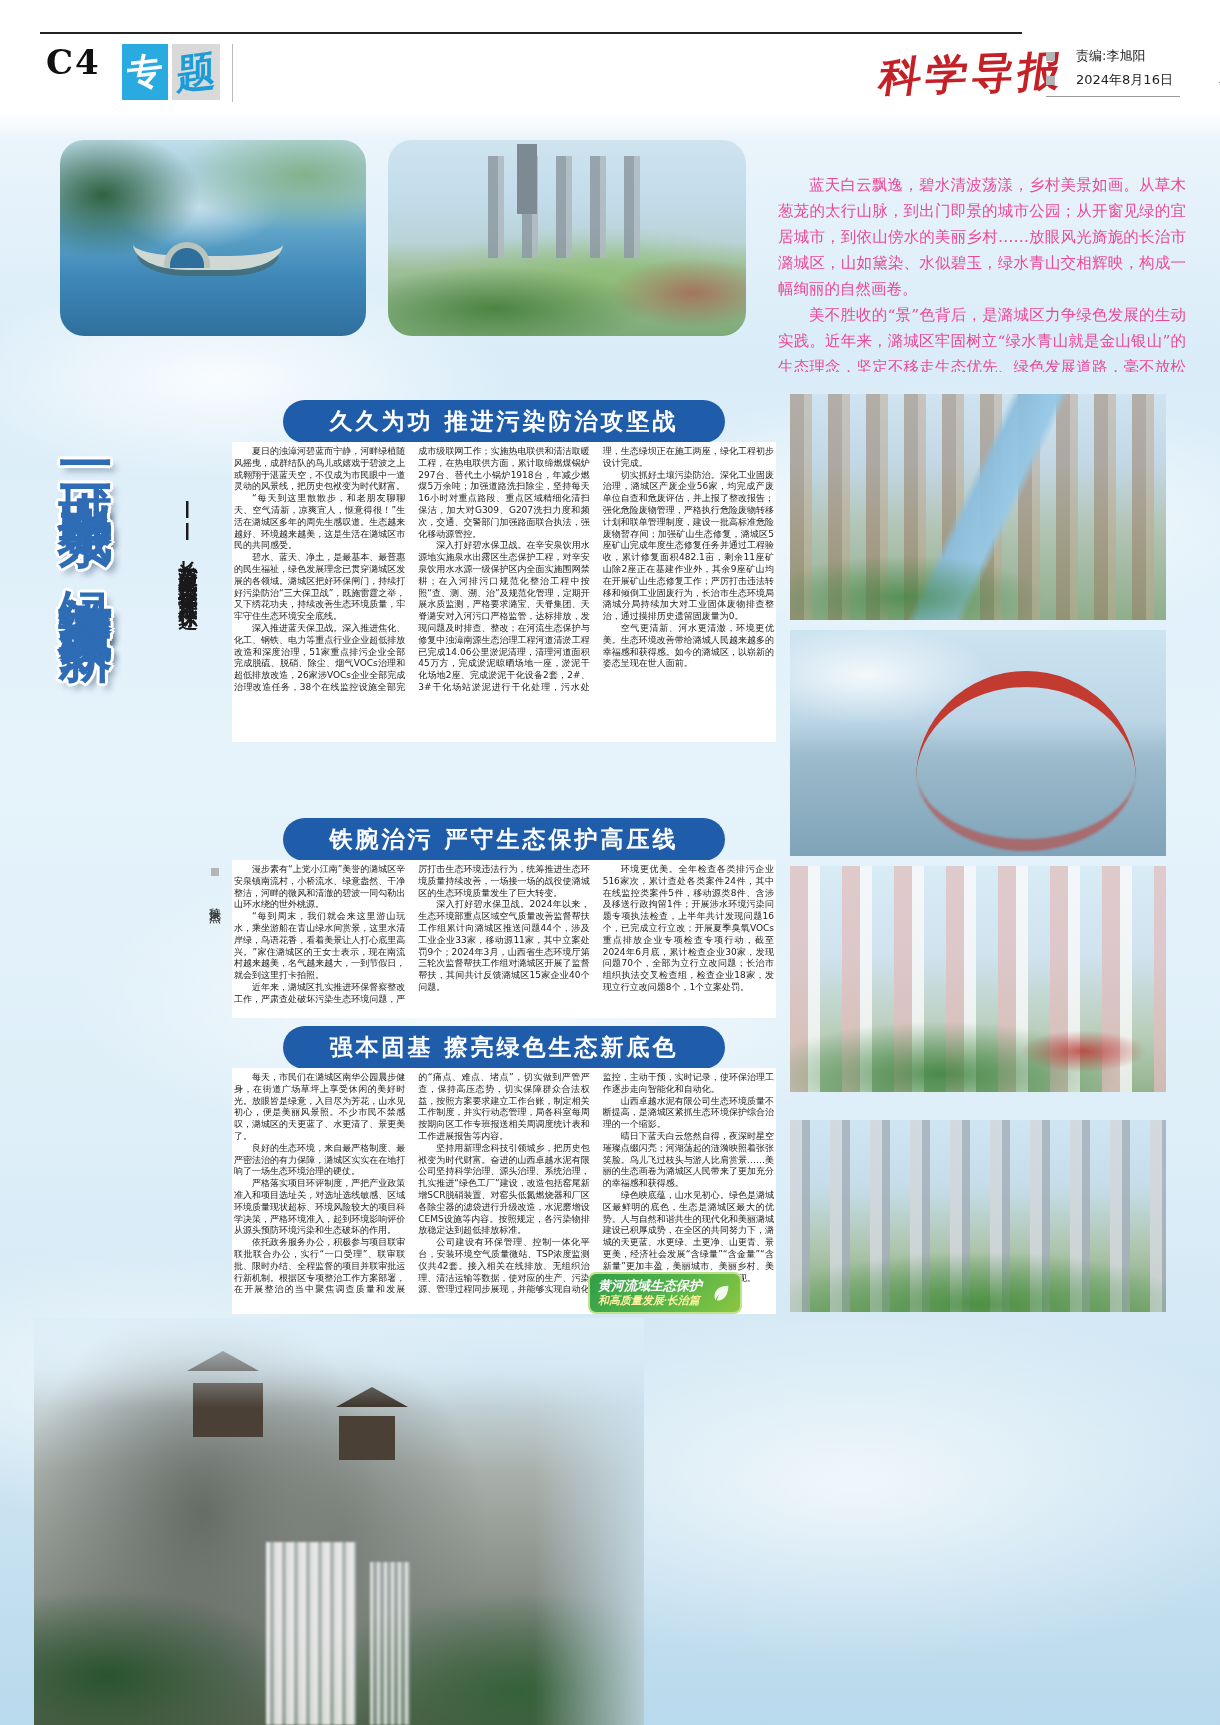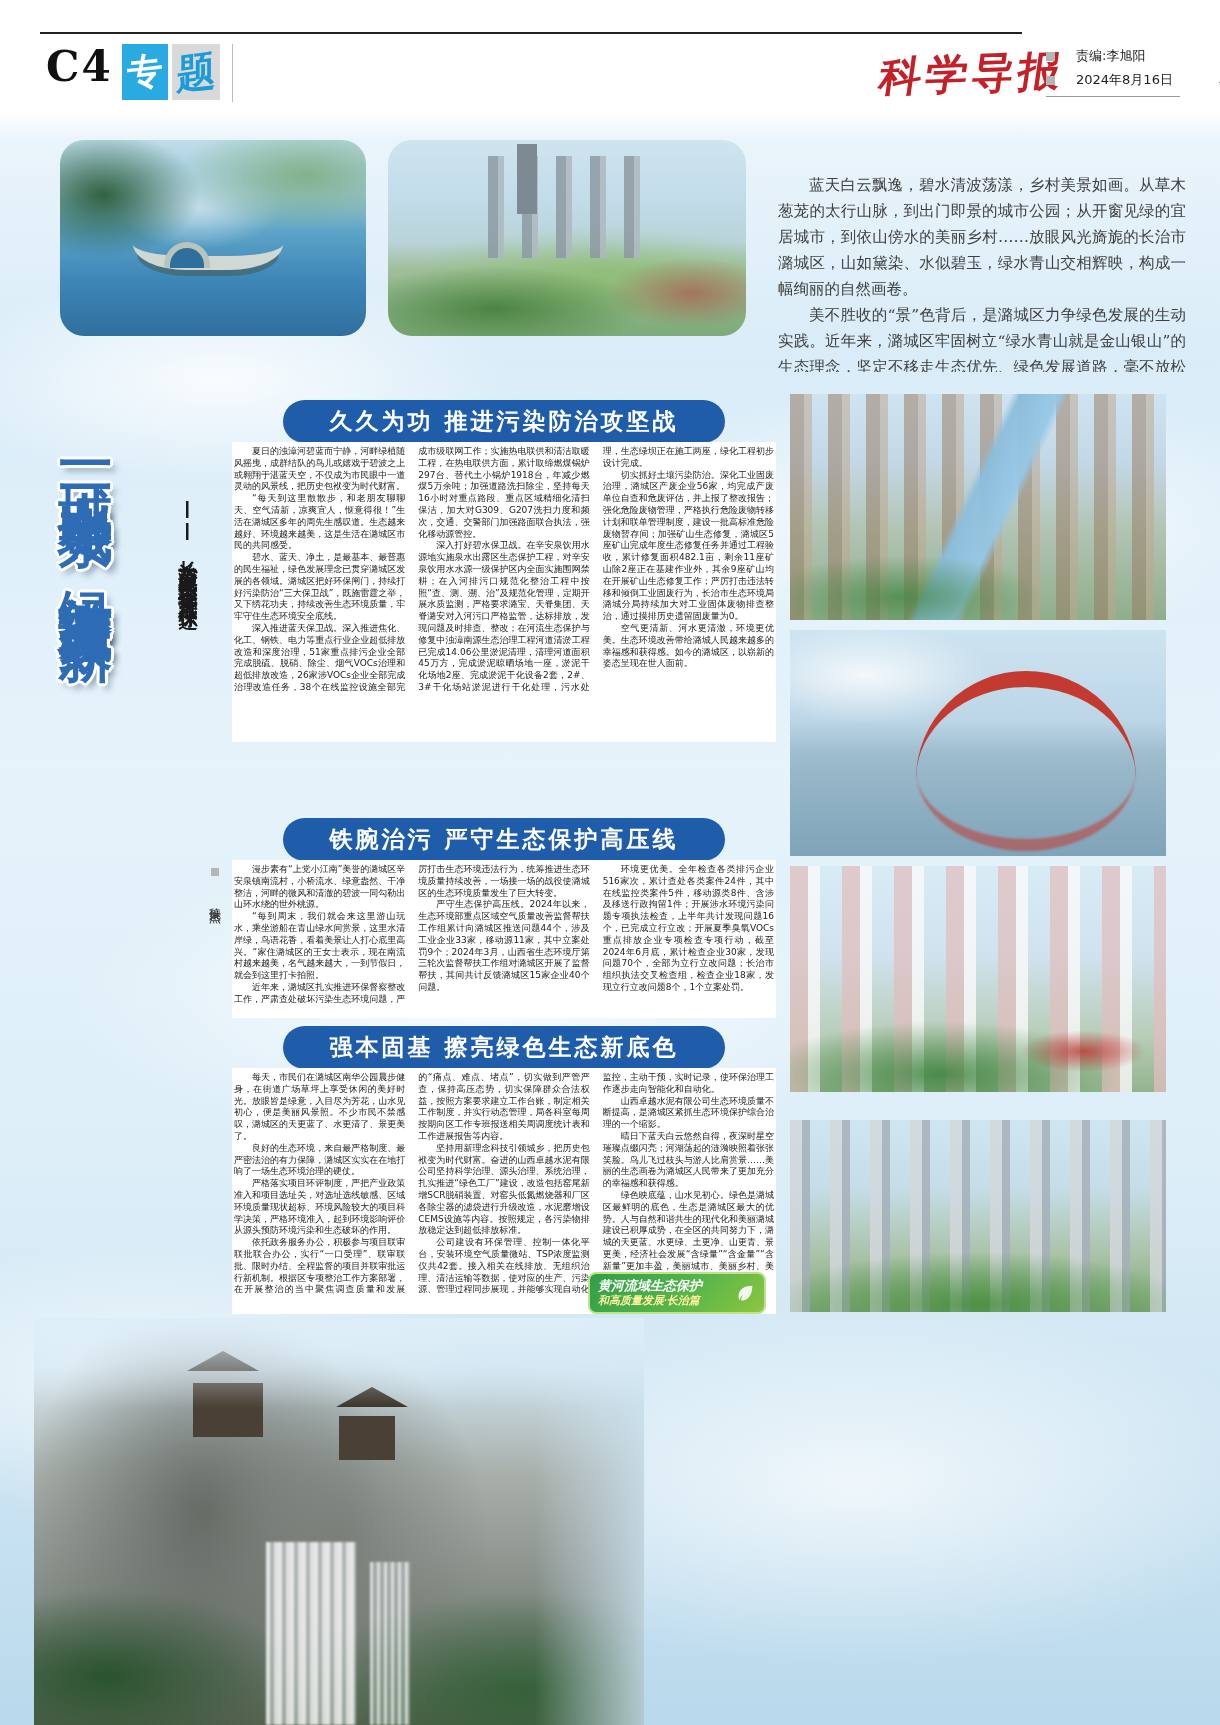--- a/index.html
+++ b/index.html
@@ -13,21 +13,21 @@
   .sky::before{content:"";position:absolute;inset:0;
        background:
          radial-gradient(420px 150px at 18% 22%, rgba(255,255,255,.85), transparent 70%),
          radial-gradient(520px 190px at 78% 30%, rgba(255,255,255,.8), transparent 70%),
          radial-gradient(600px 220px at 40% 58%, rgba(255,255,255,.75), transparent 70%),
          radial-gradient(640px 260px at 70% 86%, rgba(255,255,255,.7), transparent 70%),
          radial-gradient(500px 200px at 12% 80%, rgba(255,255,255,.65), transparent 70%);}
   
   .toprule{position:absolute;left:40px;top:32px;width:982px;height:2px;background:#222;}
   .edition{position:absolute;left:46px;top:42px;font-family:"DejaVu Serif",serif;
-           font-size:42px;font-weight:bold;color:#111;letter-spacing:2px;}
+           font-size:34px;font-weight:bold;color:#111;letter-spacing:2px;}
   .logo{position:absolute;left:122px;top:44px;display:flex;gap:4px;align-items:flex-start;}
   .logo .sq1{width:46px;height:56px;background:#29abe2;color:#fff;font-size:36px;font-weight:900;
              display:flex;align-items:center;justify-content:center;transform:none;}
   .logo .sq1 span{display:block;transform:rotate(-6deg) skewX(-4deg);}
   .logo .sq2{width:48px;height:56px;background:#d9d9d9;color:#1b9cd8;font-size:40px;font-weight:900;
              display:flex;align-items:center;justify-content:center;font-family:"DejaVu Serif",serif;}
   .logo .sq2 span{display:block;transform:rotate(-8deg) skewX(-8deg);}
   .logo-divider{position:absolute;left:232px;top:44px;width:1px;height:58px;background:#bbb;}
   .masthead{position:absolute;left:880px;top:46px;font-family:"DejaVu Serif",serif;
             color:#c32127;font-size:42px;font-weight:bold;letter-spacing:4px;
@@ -54,21 +54,21 @@
       radial-gradient(120px 50px at 85% 78%, rgba(180,60,60,.55), transparent 70%),
       radial-gradient(220px 60px at 30% 86%, rgba(60,120,50,.8), transparent 70%),
       radial-gradient(260px 70px at 60% 70%, rgba(140,190,110,.75), transparent 72%),
       linear-gradient(180deg,#cfe4ef 0%,#c2dcEA 30%,#b9d3d8 52%,#9fbf9a 66%,#7dab77 100%);}
   .ph-ind .stacks{position:absolute;left:28%;top:8%;width:46%;height:52%;
       background:repeating-linear-gradient(90deg,#8d99a2 0 10px,#aeb8bf 10px 16px,transparent 16px 34px);
       opacity:.85;}
   .ph-ind .tower{position:absolute;left:36%;top:2%;width:20px;height:70px;background:#7d8a94;}
   
   .intro{position:absolute;left:778px;top:172px;width:408px;height:200px;
-         font-family:"DejaVu Serif",serif;font-size:15.5px;line-height:26px;color:#404040;
+         font-family:"DejaVu Serif",serif;font-size:15.5px;line-height:26px;color:#ec4899;
          text-align:justify;overflow:hidden;}
   .intro p{margin:0;text-indent:2em;}
   
   .vtitle{position:absolute;left:56px;top:436px;height:900px;writing-mode:vertical-rl;
           text-orientation:upright;font-size:54px;font-weight:900;color:#2e6cb5;
           letter-spacing:6px;line-height:1.1;
           text-shadow:-2px -2px 0 #fff,2px -2px 0 #fff,-2px 2px 0 #fff,2px 2px 0 #fff,
                       0 -3px 0 #fff,0 3px 0 #fff,-3px 0 0 #fff,3px 0 0 #fff,5px 6px 6px rgba(60,80,110,.45);}
   .vsub{position:absolute;left:176px;top:500px;height:660px;writing-mode:vertical-rl;
         text-orientation:mixed;font-size:19px;color:#1a1a1a;letter-spacing:3px;font-weight:600;}
@@ -80,21 +80,21 @@
   .pill{background:#1f5dab;color:#fff;font-size:23px;font-weight:bold;letter-spacing:3px;
         padding:6px 46px;border-radius:22px;white-space:nowrap;}
   .coltext{position:absolute;left:232px;width:544px;background:#fff;
            column-count:3;column-gap:13px;font-size:9px;line-height:11.8px;color:#222;
            text-align:justify;overflow:hidden;padding:4px 2px;}
   .coltext p{margin:0;text-indent:2em;}
   .s1wrap{top:400px;} .s1txt{top:442px;height:300px;}
   .s2wrap{top:818px;} .s2txt{top:860px;height:158px;}
   .s3wrap{top:1026px;} .s3txt{top:1068px;height:246px;}
   
-  .badge{position:absolute;left:588px;top:1272px;width:178px;height:42px;border-radius:8px;
+  .badge{position:absolute;left:588px;top:1272px;width:154px;height:42px;border-radius:8px;
          background:linear-gradient(135deg,#2f9e49 0%,#58b54a 55%,#8cc63f 100%);
          border:2px solid #bfe28e;color:#fff;display:flex;align-items:center;
          padding:2px 8px;gap:6px;overflow:hidden;}
   .badge .lines{flex:1;font-style:italic;font-weight:bold;line-height:15px;white-space:nowrap;}
   .badge .l1{font-size:13px;color:#ffffff;}
   .badge .l2{font-size:11px;color:#ffef9e;font-family:Liberation Serif, serif;}
   .badge svg{flex:0 0 22px;}
   
   .rphoto{position:absolute;left:790px;width:376px;overflow:hidden;}
   .ph-city{top:394px;height:226px;
@@ -208,21 +208,21 @@
       <p>空气更清新、河水更清澈，环境更优美。生态环境改善带给潞城人民越来越多的幸福感和获得感。如今的潞城区，以崭新的姿态呈现在世人面前。</p>
     </div>
 
   <div class="pillwrap s2wrap">
     <div class="pill">铁腕治污  严守生态保护高压线</div>
   </div>
   <div class="coltext s2txt">
       <p>漫步素有“上党小江南”美誉的潞城区辛安泉镇南流村，小桥流水、绿意盎然、干净整洁，河畔的微风和清澈的碧波一同勾勒出山环水绕的世外桃源。</p>
       <p>“每到周末，我们就会来这里游山玩水，乘坐游船在青山绿水间赏景，这里水清岸绿，鸟语花香，看着美景让人打心底里高兴。”家住潞城区的王女士表示，现在南流村越来越美，名气越来越大，一到节假日，就会到这里打卡拍照。</p>
       <p>近年来，潞城区扎实推进环保督察整改工作，严肃查处破坏污染生态环境问题，严厉打击生态环境违法行为，统筹推进生态环境质量持续改善，一场接一场的战役使潞城区的生态环境质量发生了巨大转变。</p>
-      <p>严守生态保护高压线。2024年以来，生态环境部重点区域空气质量改善监督帮扶工作组累计向潞城区推送问题44个，涉及工业企业33家，移动源11家，其中立案处罚9个；2024年3月，山西省生态环境厅第三轮次监督帮扶工作组对潞城区开展了监督帮扶，其间共计反馈潞城区15家企业40个问题。</p>
+      <p>深入打好碧水保卫战。2024年以来，生态环境部重点区域空气质量改善监督帮扶工作组累计向潞城区推送问题44个，涉及工业企业33家，移动源11家，其中立案处罚9个；2024年3月，山西省生态环境厅第三轮次监督帮扶工作组对潞城区开展了监督帮扶，其间共计反馈潞城区15家企业40个问题。</p>
       <p>环境更优美。全年检查各类排污企业516家次，累计查处各类案件24件，其中在线监控类案件5件，移动源类8件、含涉及移送行政拘留1件；开展涉水环境污染问题专项执法检查，上半年共计发现问题16个，已完成立行立改；开展夏季臭氧VOCs重点排放企业专项检查专项行动，截至2024年6月底，累计检查企业30家，发现问题70个，全部为立行立改问题；长治市组织执法交叉检查组，检查企业18家，发现立行立改问题8个，1个立案处罚。</p>
     </div>
 
   <div class="pillwrap s3wrap">
     <div class="pill">强本固基  擦亮绿色生态新底色</div>
   </div>
   <div class="coltext s3txt">
       <p>每天，市民们在潞城区南华公园晨步健身，在街道广场草坪上享受休闲的美好时光。放眼皆是绿意，入目尽为芳花，山水见初心，便是美丽风景照。不少市民不禁感叹，潞城区的天更蓝了、水更清了、景更美了。</p>
       <p>良好的生态环境，来自最严格制度、最严密法治的有力保障，潞城区实实在在地打响了一场生态环境治理的硬仗。</p>
       <p>严格落实项目环评制度，严把产业政策准入和项目选址关，对选址选线敏感、区域环境质量现状超标、环境风险较大的项目科学决策，严格环境准入，起到环境影响评价从源头预防环境污染和生态破坏的作用。</p>

